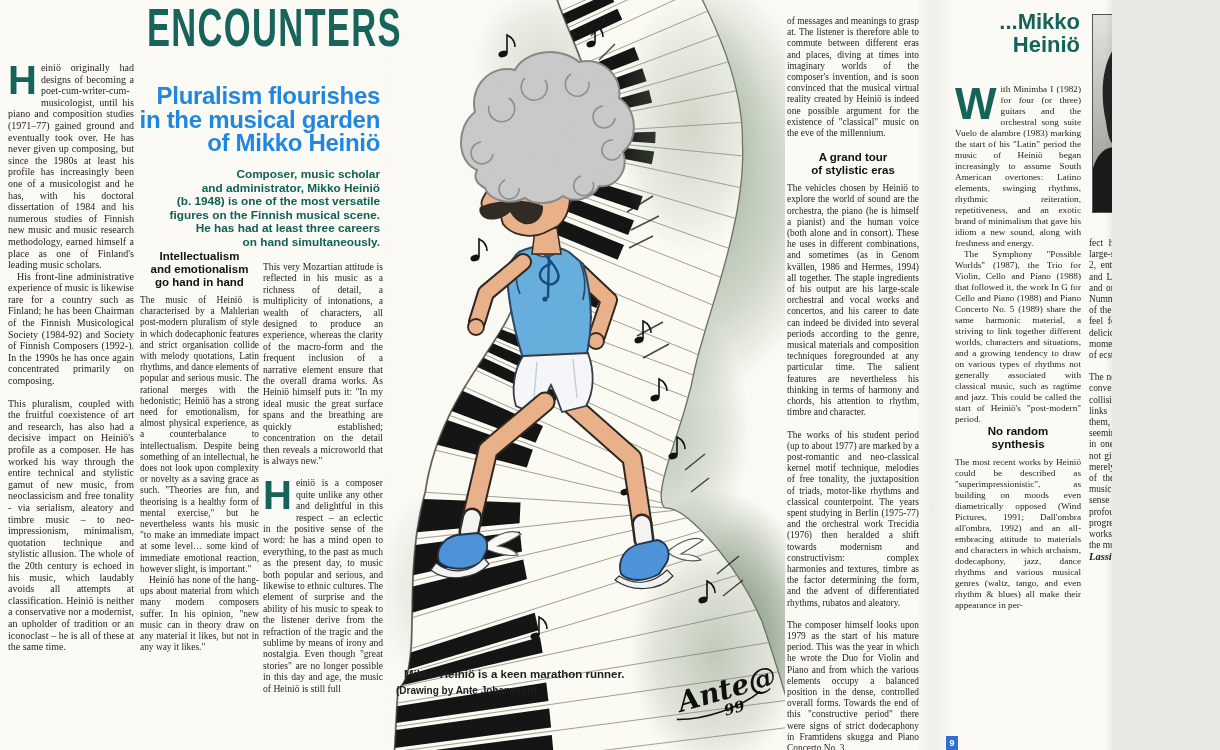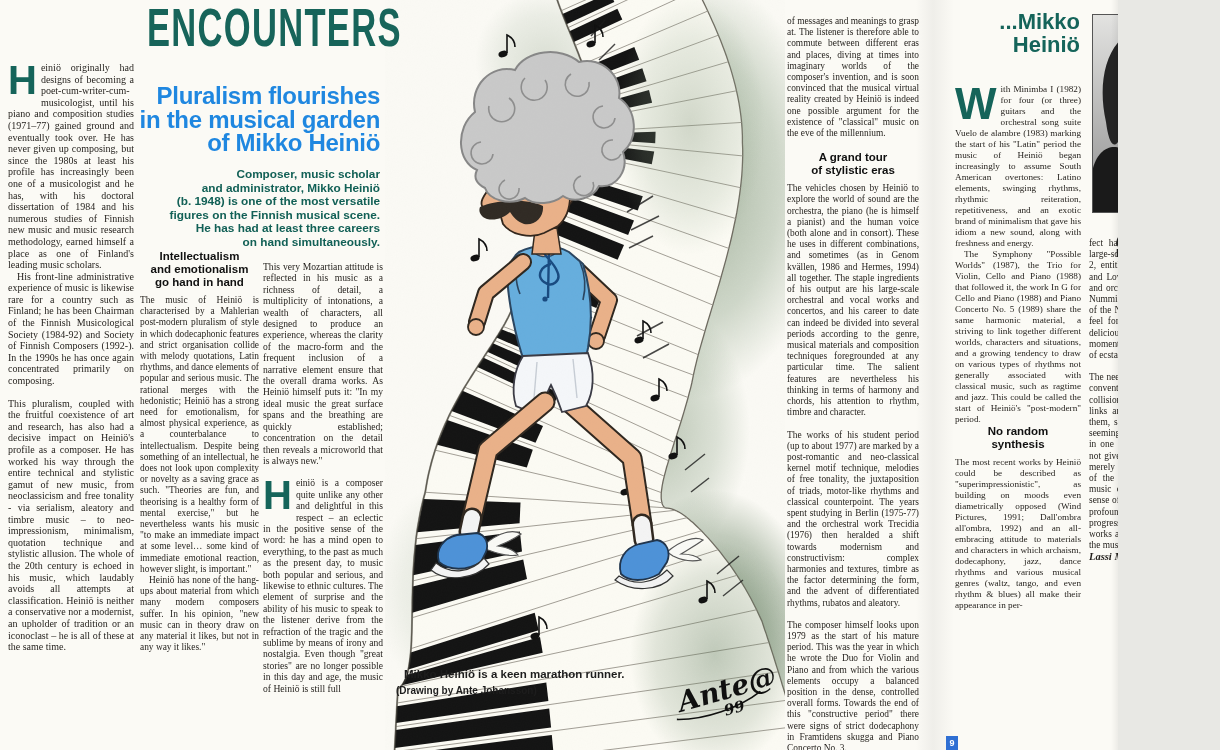--- a/index.html
+++ b/index.html
@@ -1,17 +1,17 @@
 <!DOCTYPE html>
 <html lang="en"><head>
 <meta charset="utf-8">
 <style>
   html,body{margin:0;padding:0;background:#e8e8e4;}
   .page{position:relative;width:1112px;height:750px;background:#fbfaf5;overflow:hidden;
-        font-family:"Liberation Serif",serif;color:#211e1a;padding-left:6px;}
+        font-family:"Liberation Serif",serif;color:#211e1a;}
   .col{position:absolute;text-align:justify;hyphens:auto;}
   .col p{margin:0;}
   p.ind{text-indent:9px;}
   p.gap{margin-top:11px;}
   .subhead{font-family:"Liberation Sans",sans-serif;font-weight:bold;font-size:11.5px;
            line-height:13px;color:#101010;text-align:center;margin:0 0 6px 0;white-space:pre-line;}
   .dropcap{float:left;font-family:"Liberation Sans",sans-serif;font-weight:bold;color:#15645a;
            font-size:40px;line-height:33px;padding:2px 4px 0 0;}
   .dropcap.w{font-size:44px;line-height:36px;}
   .masthead{position:absolute;left:147px;top:2px;font-family:"Liberation Sans",sans-serif;

